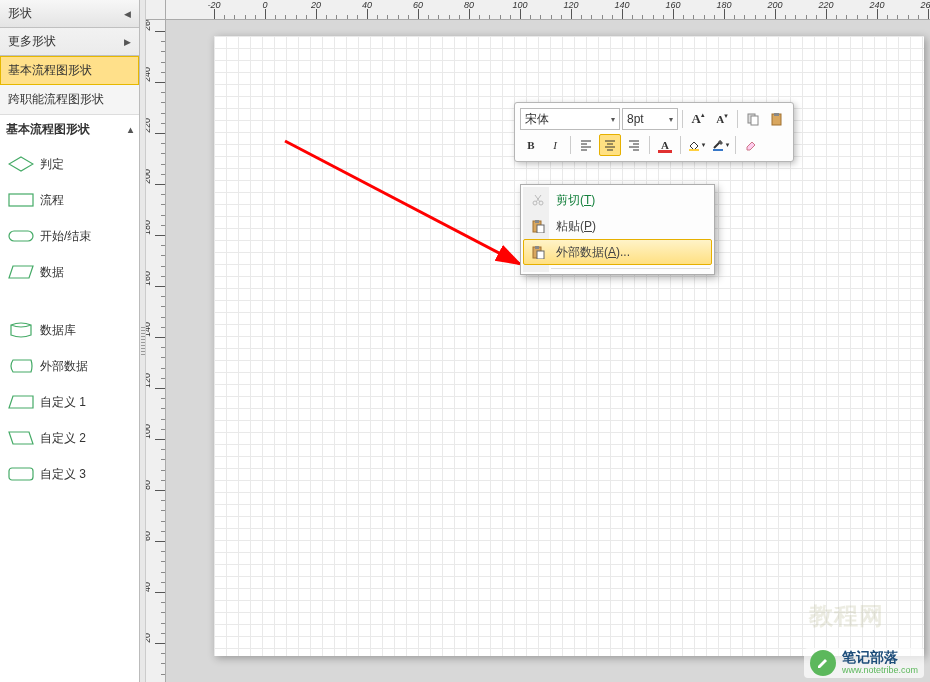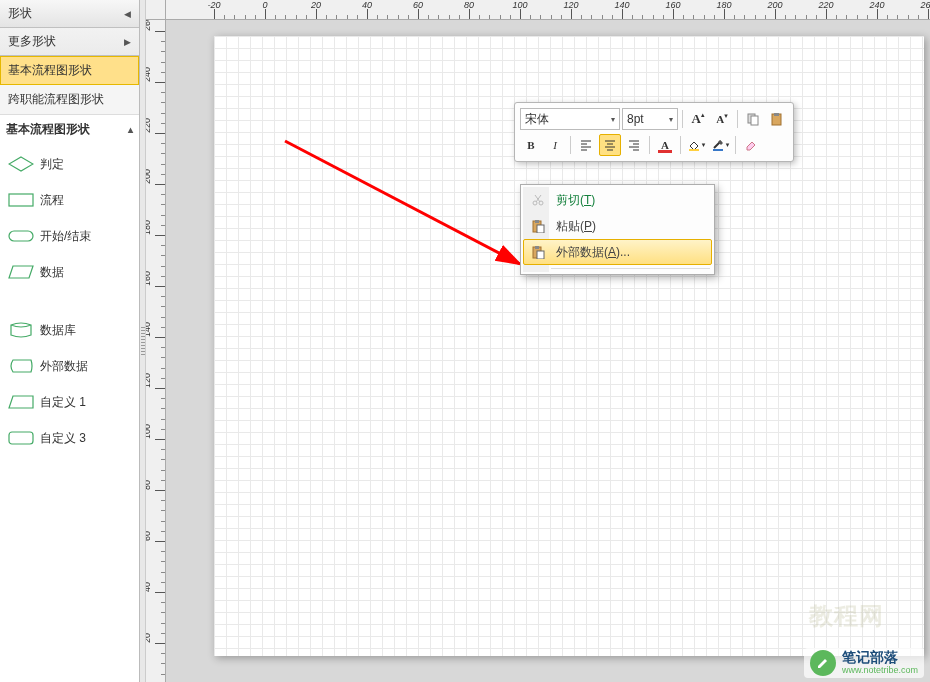--- a/index.html
+++ b/index.html
@@ -133,20 +133,26 @@
         <svg viewBox="0 0 26 18">
             <path d="M5 3 Q1 9 5 15 H23 Q25 9 23 3 Z" fill="none" stroke="#4a6" stroke-width="1.2"></path>
           </svg>
         <span>外部数据</span>
       </div>
       <div class="shape-row">
         <svg viewBox="0 0 26 18">
             <polygon points="1,15 5,3 25,3 25,15" fill="none" stroke="#4a6" stroke-width="1.2"></polygon>
           </svg>
         <span>自定义 1</span>
+      </div>
+      <div class="shape-row">
+        <svg viewBox="0 0 26 18">
+            <polygon points="1,3 21,3 25,15 5,15" fill="none" stroke="#4a6" stroke-width="1.2"></polygon>
+          </svg>
+        <span>自定义 2</span>
       </div>
       <div class="shape-row">
         <svg viewBox="0 0 26 18">
             <rect x="1" y="3" width="24" height="12" rx="3" fill="none" stroke="#4a6" stroke-width="1.2"></rect>
           </svg>
         <span>自定义 3</span>
       </div>
     </div>
   </div>
 

